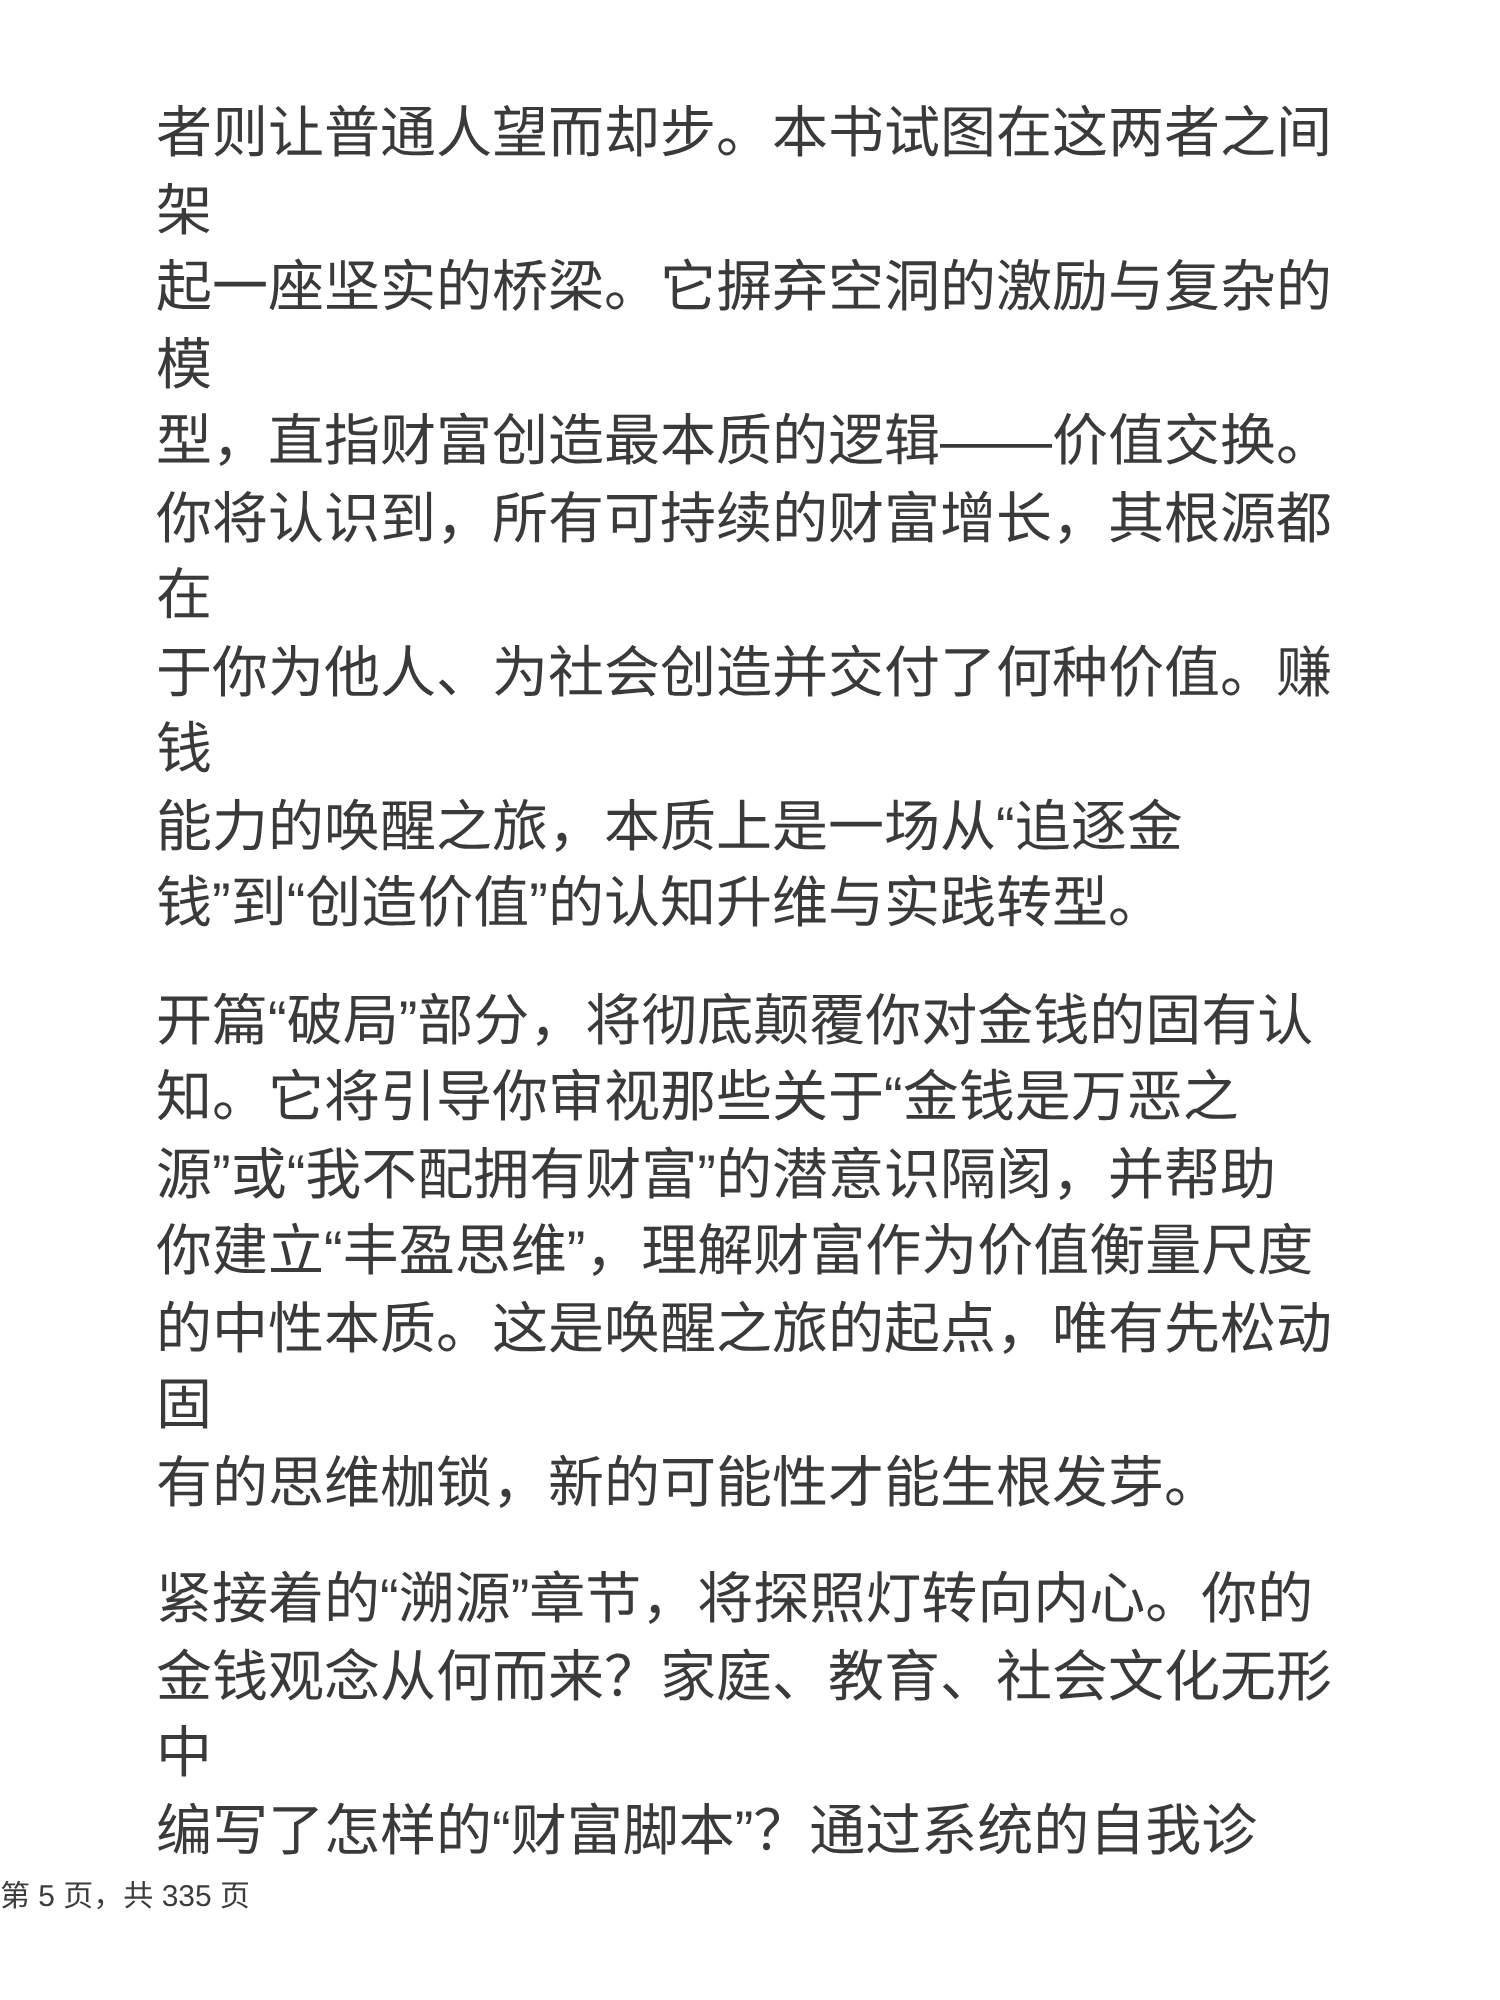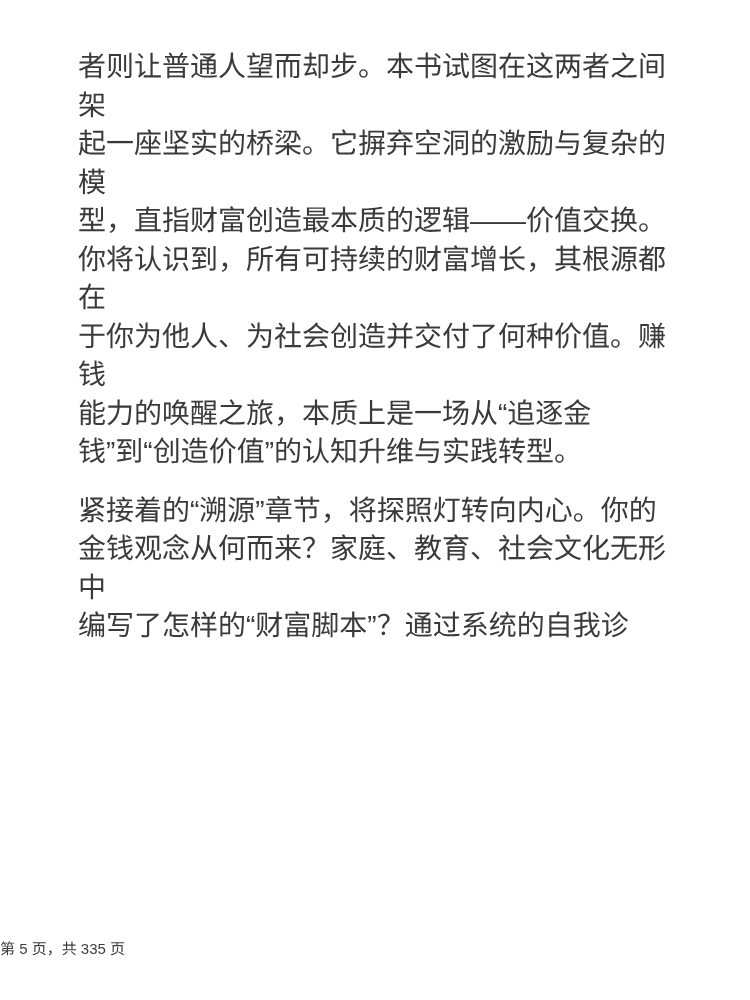--- a/index.html
+++ b/index.html
@@ -54,20 +54,26 @@
 <div class="page">
 
   <div class="content">
     <p>者则让普通人望而却步。本书试图在这两者之间架
 起一座坚实的桥梁。它摒弃空洞的激励与复杂的模
 型，直指财富创造最本质的逻辑——价值交换。
 你将认识到，所有可持续的财富增长，其根源都在
 于你为他人、为社会创造并交付了何种价值。赚钱
 能力的唤醒之旅，本质上是一场从“追逐金
 钱”到“创造价值”的认知升维与实践转型。</p>
+    <p>开篇“破局”部分，将彻底颠覆你对金钱的固有认
+知。它将引导你审视那些关于“金钱是万恶之
+源”或“我不配拥有财富”的潜意识隔阂，并帮助
+你建立“丰盈思维”，理解财富作为价值衡量尺度
+的中性本质。这是唤醒之旅的起点，唯有先松动固
+有的思维枷锁，新的可能性才能生根发芽。</p>
     <p>紧接着的“溯源”章节，将探照灯转向内心。你的
 金钱观念从何而来？家庭、教育、社会文化无形中
 编写了怎样的“财富脚本”？通过系统的自我诊</p>
   </div>
 
   <div class="page-footer">第 5 页，共 335 页</div>
 
 </div>
 
 </body></html>

